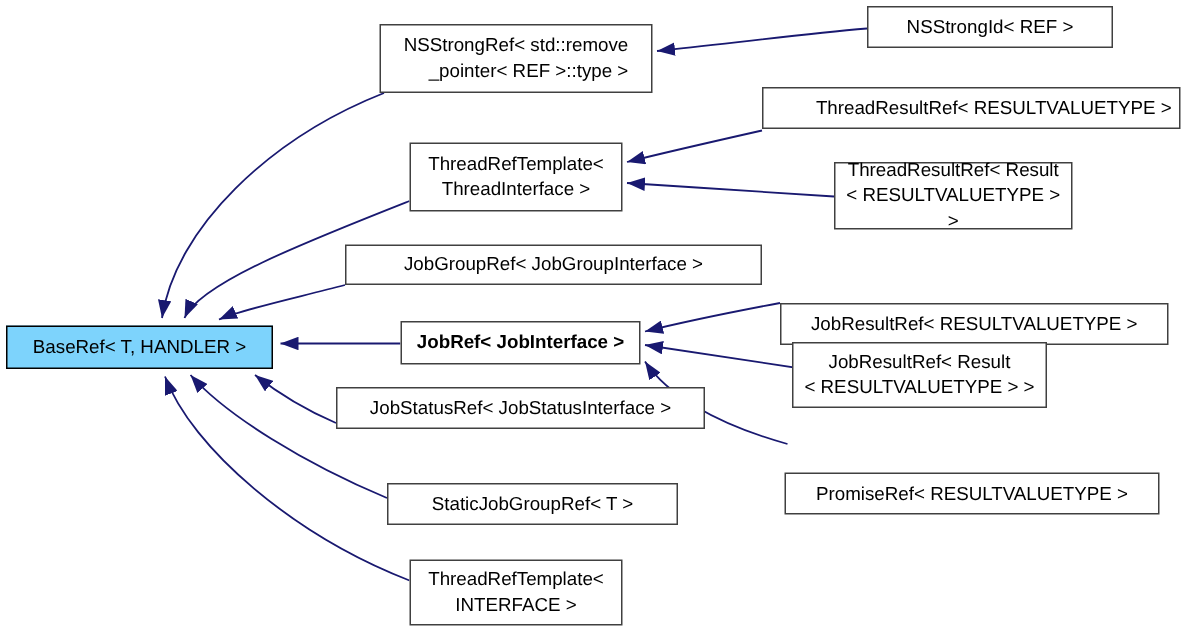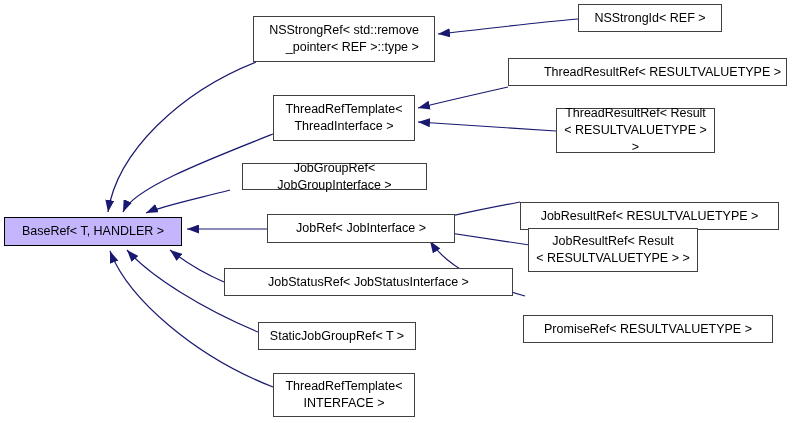--- a/index.html
+++ b/index.html
@@ -19,21 +19,21 @@
     text-align:center;
     white-space:pre-line;
     background:#ffffff;
     border:1px solid #404040;
     color:#000000;
     font-size:12.5px;
     line-height:17px;
     padding:0 2px;
   }
   .node.highlight{
-    background:#c4b5fd;
+    background:#7dd3fc;
     border:1.5px solid #000000;
   }
 </style>
 </head>
 <body>
 
 <div class="stage">
   <svg class="edges-layer" viewBox="0 0 792 423" xmlns="http://www.w3.org/2000/svg">
     <defs>
       <marker id="arrow" markerWidth="12" markerHeight="9" refX="12" refY="4.5" orient="auto" markerUnits="userSpaceOnUse">
@@ -53,30 +53,30 @@
         <path class="edge" d="M 267,229 L 187,229" stroke="#191970" marker-end="url(#arrow)"></path>
         <path class="edge" d="M 224,282 C 203,273 184,261 170,250" stroke="#191970" marker-end="url(#arrow)"></path>
         <path class="edge" d="M 258,332 C 203,309 151,277 127,250" stroke="#191970" marker-end="url(#arrow)"></path>
         <path class="edge" d="M 273,387 C 196,357 128,299 110,251" stroke="#191970" marker-end="url(#arrow)"></path>
       </g>
   </svg>
   <div id="node-layer">
       <div class="node highlight" style="left: 4px; top: 217px; width: 178px; height: 29px;">BaseRef&lt; T, HANDLER &gt;</div>
       <div class="node" style="left: 253px; top: 16px; width: 182px; height: 46px; text-align: right;">NSStrongRef&lt; std::remove
 _pointer&lt; REF &gt;::type &gt;</div>
-      <div class="node" style="left: 578px; top: 4px; width: 144px; height: 28px;">NSStrongId&lt; REF &gt;</div>
+      <div class="node" style="left: 578px; top: 4px; width: 164px; height: 28px;">NSStrongId&lt; REF &gt;</div>
       <div class="node" style="left: 273px; top: 95px; width: 142px; height: 46px;">ThreadRefTemplate&lt;
 ThreadInterface &gt;</div>
       <div class="node" style="left: 508px; top: 58px; width: 279px; height: 28px; padding-left: 32px;">ThreadResultRef&lt; RESULTVALUETYPE &gt;</div>
       <div class="node" style="left: 556px; top: 108px; width: 159px; height: 45px;">ThreadResultRef&lt; Result
 &lt; RESULTVALUETYPE &gt; &gt;</div>
-      <div class="node" style="left: 230px; top: 163px; width: 185px; height: 27px; margin-left: 12px;">JobGroupRef&lt; JobGroupInterface &gt;</div>
-      <div class="node" style="left: 267px; top: 214px; width: 188px; height: 29px;">JobRef&lt; JobInterface &gt;</div>
+      <div class="node" style="left: 230px; top: 163px; width: 278px; height: 27px;">JobGroupRef&lt; JobGroupInterface &gt;</div>
+      <div class="node" style="left: 267px; top: 214px; width: 160px; height: 29px; font-weight: bold;">JobRef&lt; JobInterface &gt;</div>
       <div class="node" style="left: 520px; top: 174px; width: 259px; height: 28px; margin-top: 28px;">JobResultRef&lt; RESULTVALUETYPE &gt;</div>
       <div class="node" style="left: 528px; top: 228px; width: 170px; height: 44px;">JobResultRef&lt; Result
 &lt; RESULTVALUETYPE &gt; &gt;</div>
       <div class="node" style="left: 523px; top: 315px; width: 250px; height: 28px;">PromiseRef&lt; RESULTVALUETYPE &gt;</div>
-      <div class="node" style="left: 224px; top: 268px; width: 289px; height: 28px; text-align: center;">JobStatusRef&lt; JobStatusInterface &gt;</div>
-      <div class="node" style="left: 258px; top: 322px; width: 158px; height: 28px;">StaticJobGroupRef&lt; T &gt;</div>
+      <div class="node" style="left: 224px; top: 258px; width: 246px; height: 28px; text-align: center;">JobStatusRef&lt; JobStatusInterface &gt;</div>
+      <div class="node" style="left: 258px; top: 322px; width: 194px; height: 28px;">StaticJobGroupRef&lt; T &gt;</div>
       <div class="node" style="left: 273px; top: 373px; width: 142px; height: 44px;">ThreadRefTemplate&lt;
 INTERFACE &gt;</div>
     </div>
 </div>
 
 </body></html>

